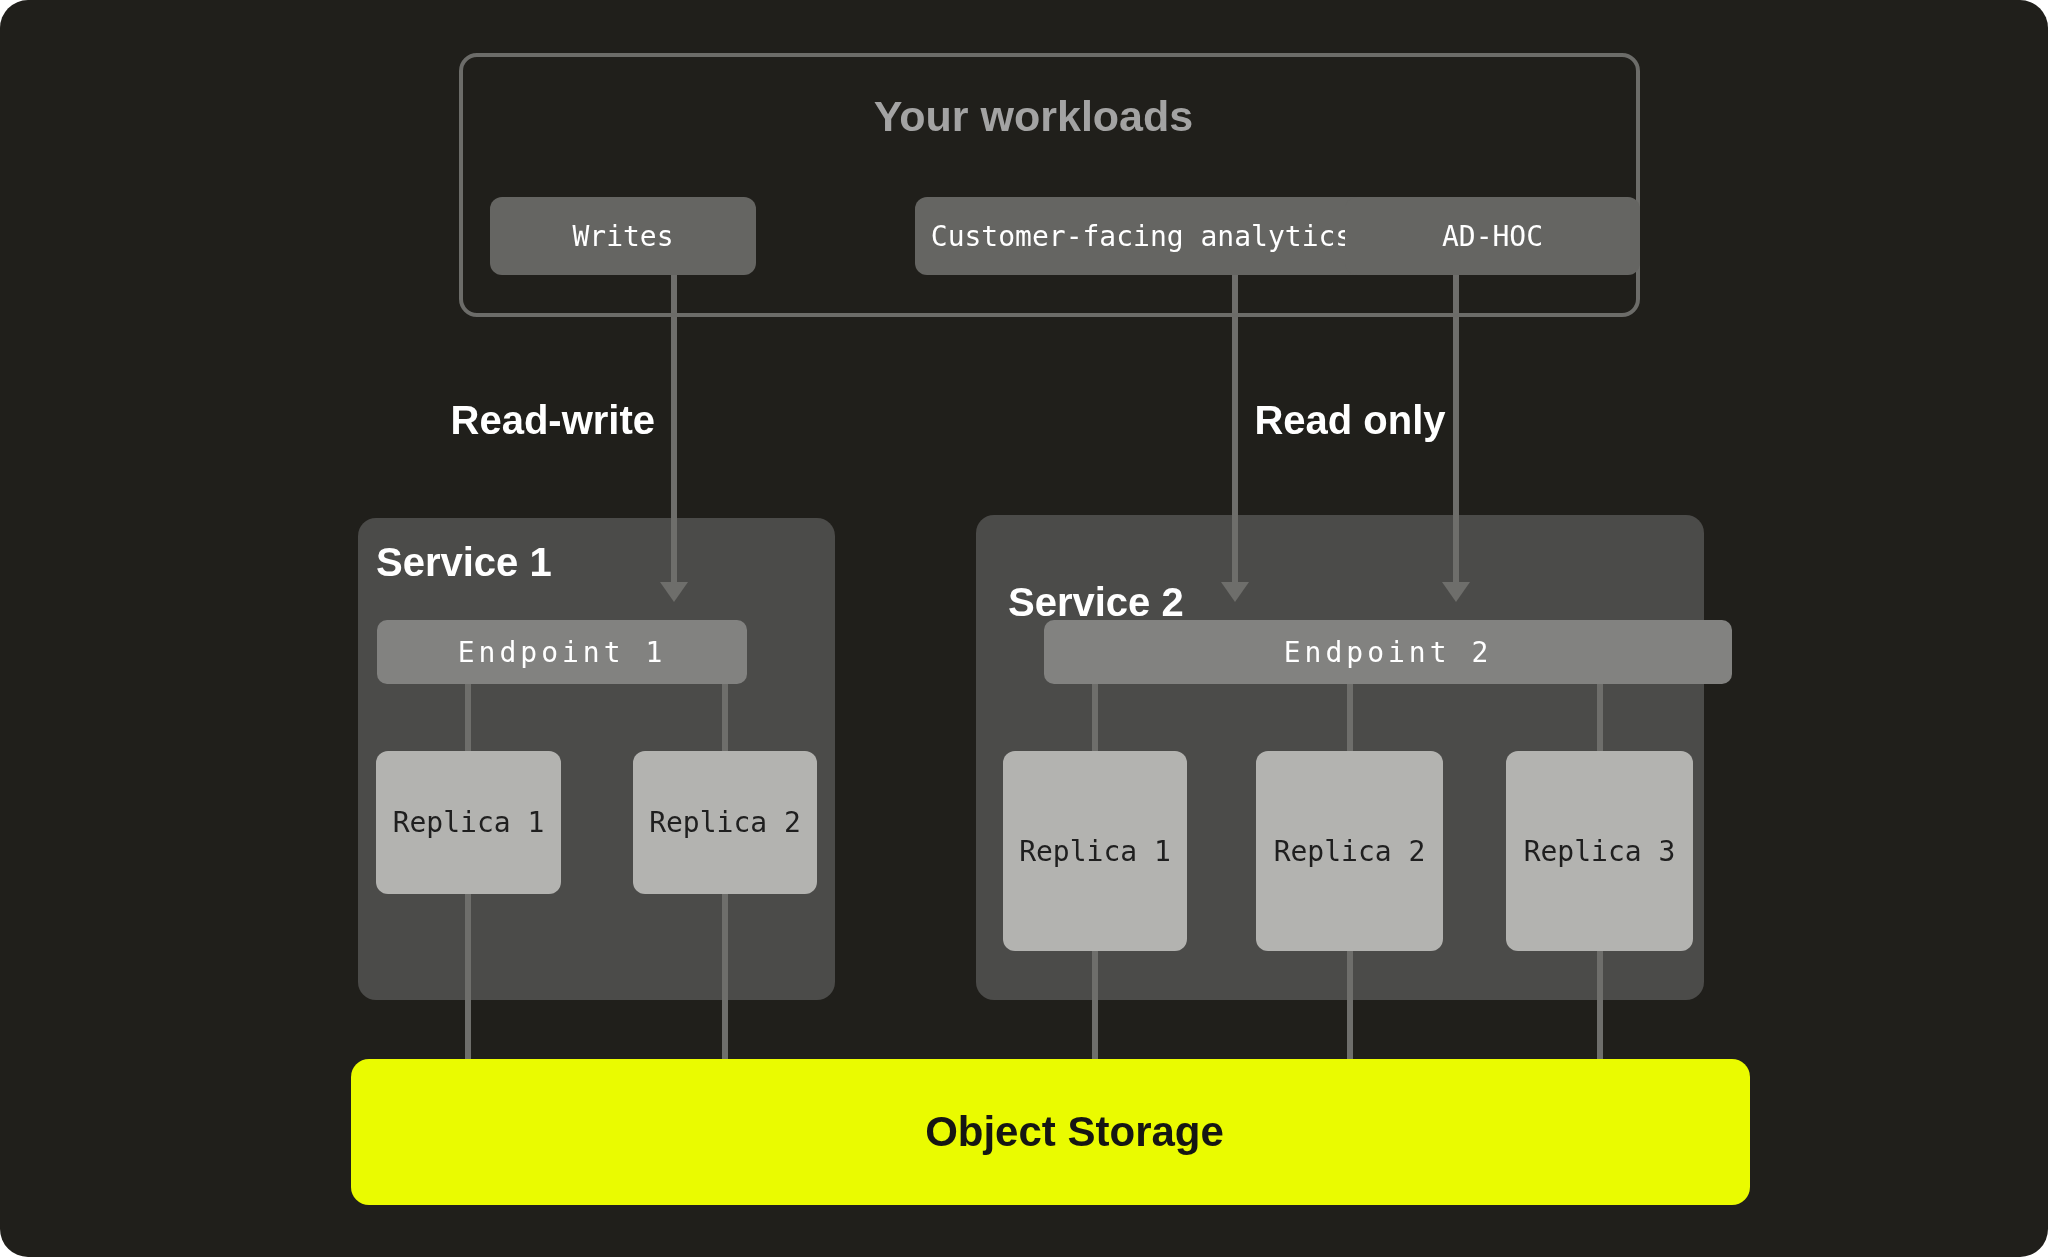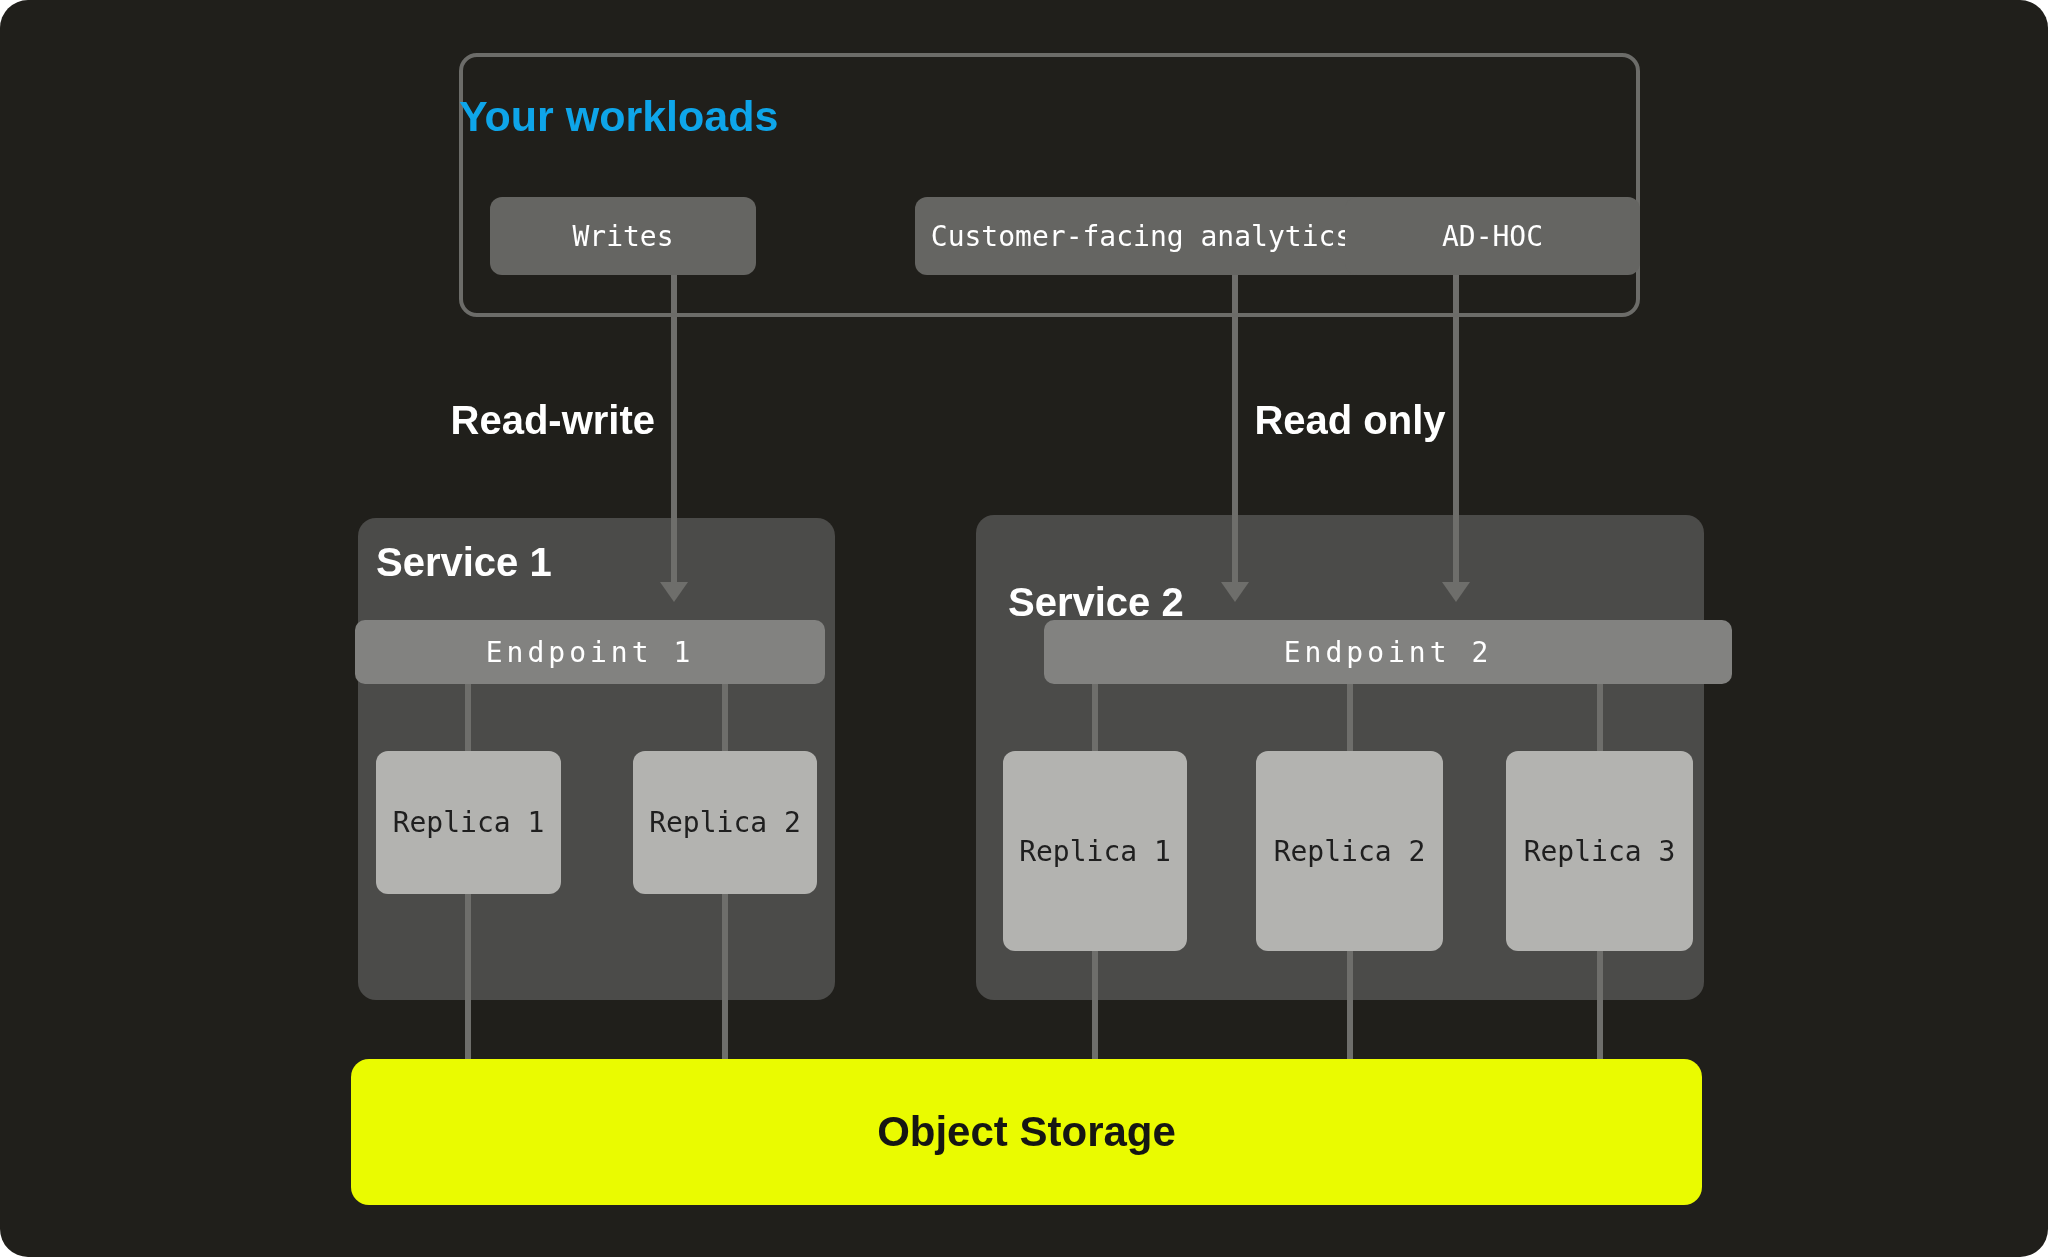--- a/index.html
+++ b/index.html
@@ -13,22 +13,22 @@
     font-family: "Liberation Sans", sans-serif;
   }
   .abs { position: absolute; }
 
   
   .workloads-box {
     left: 459px; top: 53px; width: 1181px; height: 264px;
     border: 4px solid #6C6C69; border-radius: 18px; box-sizing: border-box;
   }
   .workloads-title {
-    left: 459px; top: 92px; width: 1149px; 
-    font-size: 43px; font-weight: 700; color: #0ea5e9;
+    left: 459px; top: 92px; width: 1149px; text-align: center;
+    font-size: 43px; font-weight: 700; color: #a3a3a3;
   }
   .chip {
     height: 78px; background: #656562; border-radius: 12px;
     color: #ffffff; font-size: 28px;
     font-family: "DejaVu Sans Mono", monospace;
     display: flex; align-items: center; justify-content: center; text-align: right;
   }
   .chip-writes    { left: 490px;  top: 197px; width: 266px; }
   .chip-analytics { left: 867px;  top: 197px; width: 453px; margin-left: 48px; }
   .chip-adhoc     { left: 1345px; top: 197px; width: 295px; }
@@ -58,21 +58,21 @@
   .service-title { color: #ffffff; font-size: 40px; font-weight: 700; }
   .service1-title { left: 376px;  top: 540px; }
   .service2-title { left: 1008px; top: 540px; margin-top: 40px; }
 
   .endpoint {
     height: 64px; background: #828280; border-radius: 10px;
     color: #ffffff; font-size: 28px; letter-spacing: 4px;
     font-family: "DejaVu Sans Mono", monospace;
     display: flex; align-items: center; justify-content: center;
   }
-  .endpoint1 { left: 355px; top: 620px; width: 470px; }
+  .endpoint1 { left: 377px; top: 620px; width: 370px; }
   .endpoint2 { left: 996px; top: 620px; width: 688px; margin-left: 48px; }
 
   
   .s1-line-a { left: 465px;  top: 684px; height: 375px; }
   .s1-line-b { left: 722px;  top: 684px; height: 375px; }
   .s2-line-a { left: 1092px; top: 684px; height: 375px; }
   .s2-line-b { left: 1347px; top: 684px; height: 375px; }
   .s2-line-c { left: 1597px; top: 684px; height: 375px; }
 
   .replica {
@@ -85,21 +85,21 @@
   .s1r2 { left: 633px;  top: 751px; width: 184px; height: 143px; }
   .s2r1 { left: 1003px; top: 751px; width: 184px; height: 200px; }
   .s2r2 { left: 1256px; top: 751px; width: 187px; height: 200px; }
   .s2r3 { left: 1506px; top: 751px; width: 187px; height: 200px; }
 
   
   .storage {
     left: 351px; top: 1059px; width: 1351px; height: 146px;
     background: #EAFB00; border-radius: 18px;
     display: flex; align-items: center; justify-content: center;
-    color: #161613; font-size: 42px; font-weight: 700;
+    color: #161613; font-size: 42px; font-weight: 700; padding-left: 48px;
   }
 </style>
 </head>
 <body>
 
 <div class="canvas">
 
   <div class="abs service-box service1"></div>
   <div class="abs service-box service2"></div>
 

